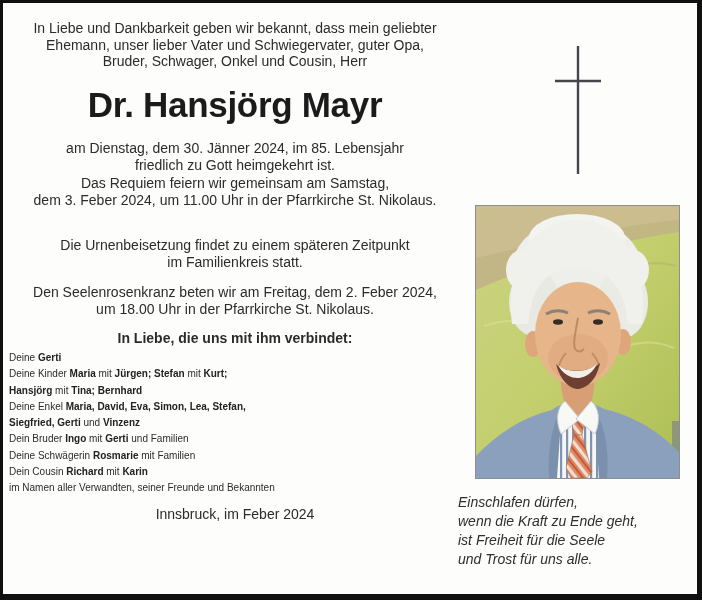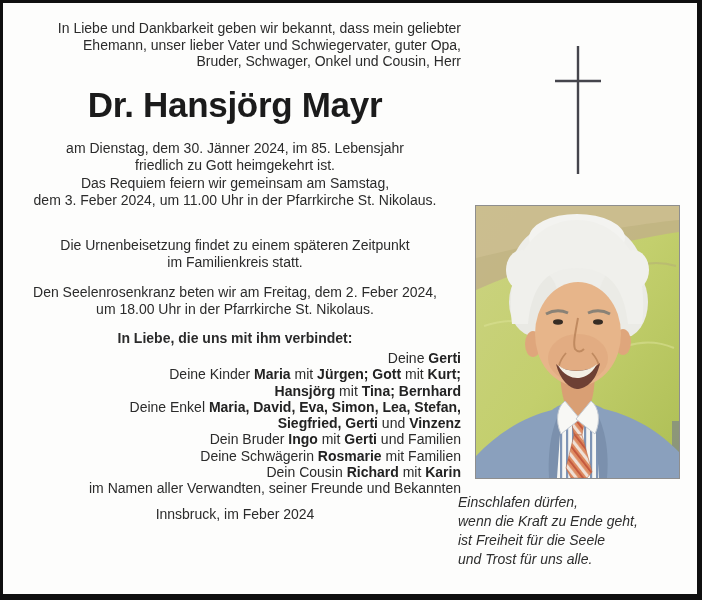--- a/index.html
+++ b/index.html
@@ -13,35 +13,35 @@
     overflow:hidden;
     font-family:"Liberation Sans", sans-serif;
     color:#2b2b2b;
   }
   .blk {
     position:absolute; left:6px; width:452px;
     margin:0; text-align:center;
     font-size:14px; line-height:16.5px;
     white-space:pre;
   }
-  .intro      { top:17px;text-align:right; }
+  .intro      { top:17px; }
   .name {
     position:absolute; left:6px; top:82px; width:452px;
     margin:0; text-align:center;
     font-size:35px; font-weight:700; line-height:40px;
     letter-spacing:-0.3px; color:#1b1b1b; white-space:pre;
   }
   .death      { top:137px; }
   .requiem    { top:172px; }
   .urn        { top:234px; }
   .rosary     { top:281px; }
   .mournintro { top:327px;font-weight:bold; }
   .family {
     position:absolute; left:6px; top:347px; width:452px;
-    text-align:right; font-size:14px; line-height:16.3px;
+    text-align:left; font-size:10px; line-height:16.3px;
   }
   .fline { white-space:pre; }
   .fline b { font-weight:700; color:#222; }
   .placedate  { top:503px; }
   .donation   { top:533px; left:2px; width:460px; font-size:13px; line-height:17.5px; }
   .cross-wrap { position:absolute; left:549px; top:41px; width:52px; height:132px; }
   .photo-frame {
     position:absolute; left:472px; top:202px;
     width:203px; height:272px;
     border:1px solid #8e8e8e;
@@ -75,21 +75,21 @@
   <p class="blk urn">Die Urnenbeisetzung findet zu einem späteren Zeitpunkt
 im Familienkreis statt.</p>
 
   <p class="blk rosary">Den Seelenrosenkranz beten wir am Freitag, dem 2. Feber 2024,
 um 18.00 Uhr in der Pfarrkirche St. Nikolaus.</p>
 
   <p class="blk mournintro">In Liebe, die uns mit ihm verbindet:</p>
 
   <div class="family">
     <div class="fline"><span>Deine </span><b>Gerti</b></div>
-    <div class="fline"><span>Deine Kinder </span><b>Maria</b><span> mit </span><b>Jürgen;</b><span> </span><b>Gott</b><span> mit </span><b>Kurt;</b></div>
+    <div class="fline"><span>Deine Kinder </span><b>Maria</b><span> mit </span><b>Jürgen;</b><span> </span><b>Stefan</b><span> mit </span><b>Kurt;</b></div>
     <div class="fline"><b>Hansjörg</b><span> mit </span><b>Tina;</b><span> </span><b>Bernhard</b></div>
     <div class="fline"><span>Deine Enkel </span><b>Maria, David, Eva, Simon, Lea, Stefan,</b></div>
     <div class="fline"><b>Siegfried, Gerti</b><span> und </span><b>Vinzenz</b></div>
     <div class="fline"><span>Dein Bruder </span><b>Ingo</b><span> mit </span><b>Gerti</b><span> und Familien</span></div>
     <div class="fline"><span>Deine Schwägerin </span><b>Rosmarie</b><span> mit Familien</span></div>
     <div class="fline"><span>Dein Cousin </span><b>Richard</b><span> mit </span><b>Karin</b></div>
     <div class="fline"><span>im Namen aller Verwandten, seiner Freunde und Bekannten</span></div>
   </div>
 
   <p class="blk placedate">Innsbruck, im Feber 2024</p>

